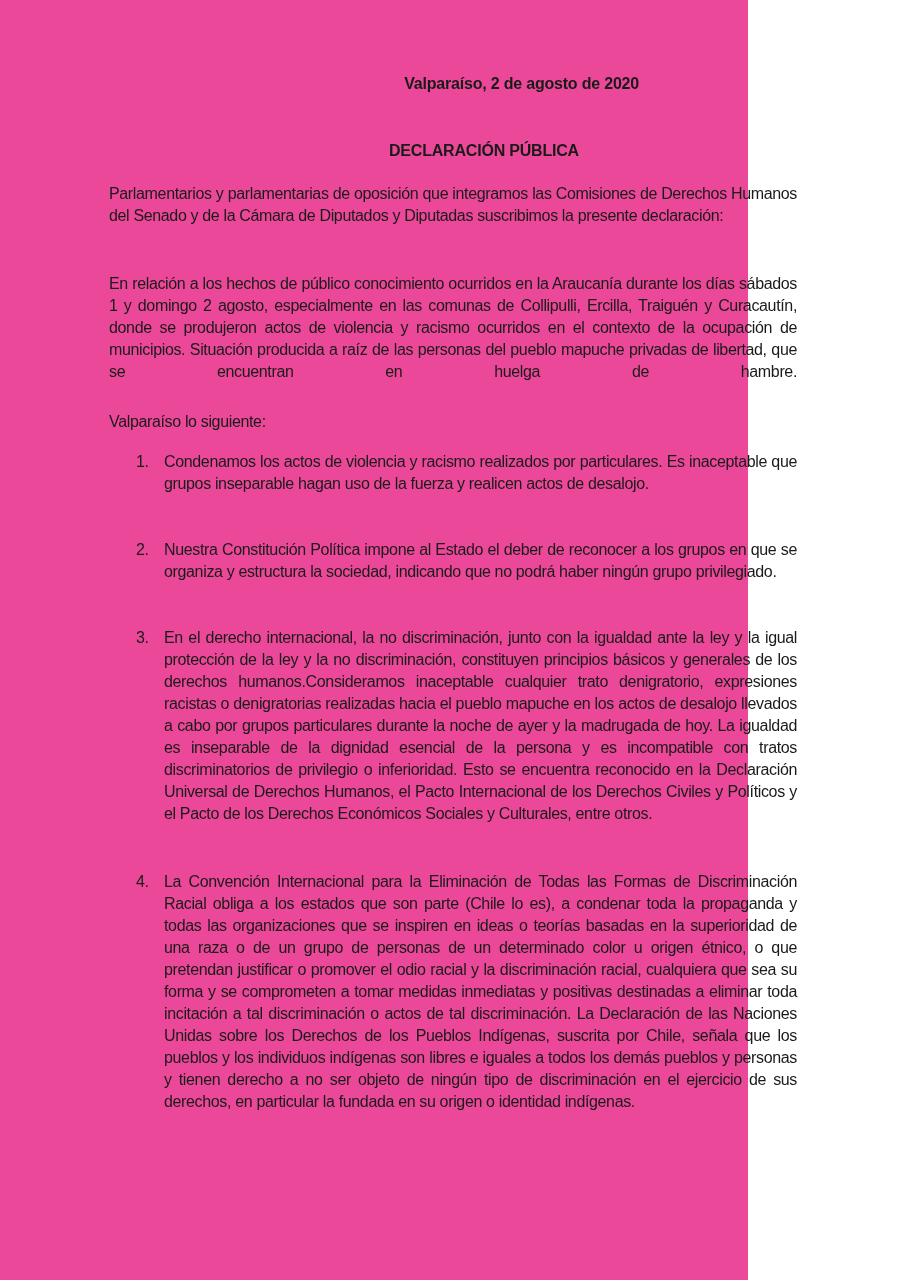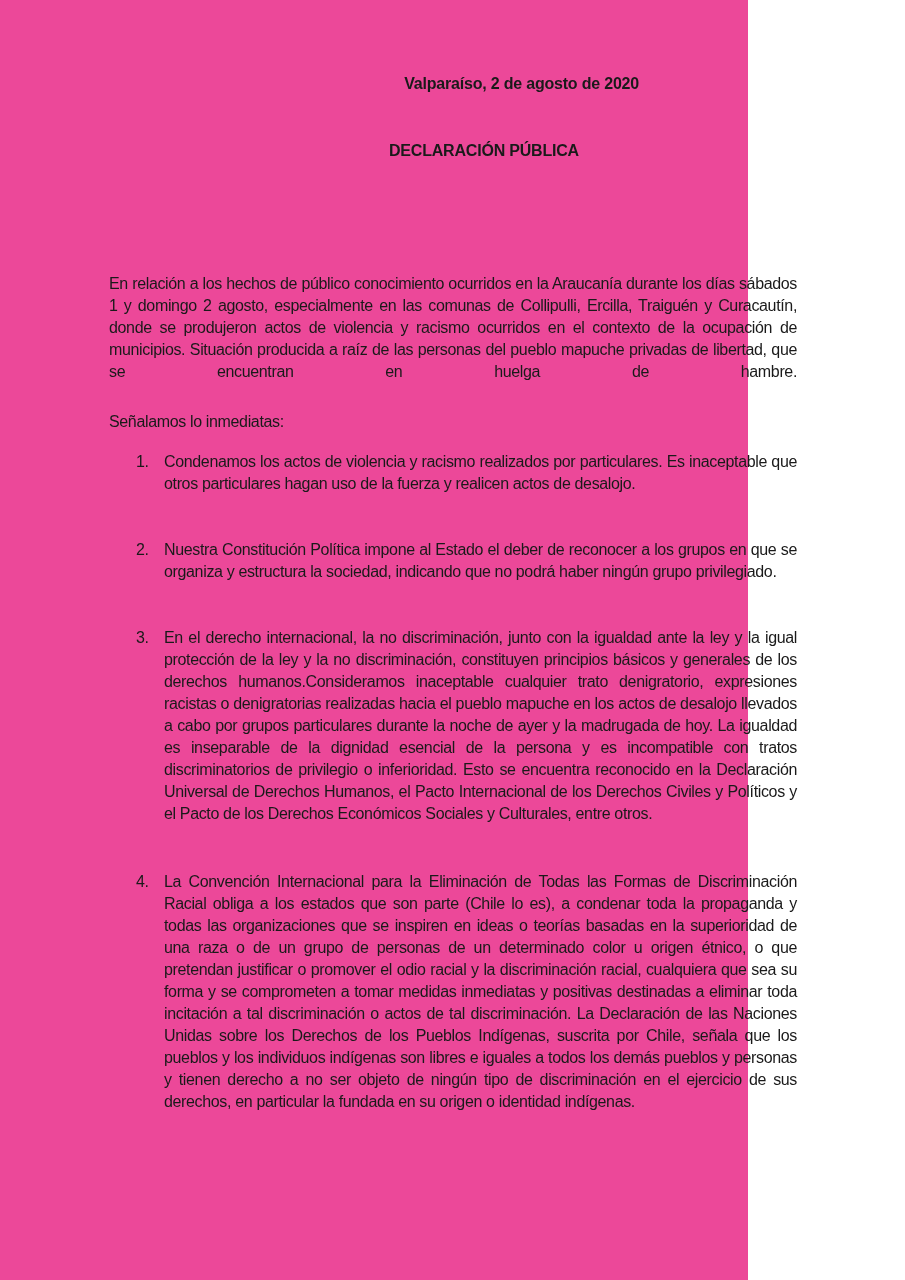--- a/index.html
+++ b/index.html
@@ -88,29 +88,30 @@
 </style>
 </head>
 <body>
 
 <div class="page">
 
   <div class="date">Valparaíso, 2 de agosto de 2020</div>
 
   <div class="title">DECLARACIÓN PÚBLICA</div>
 
+  <p class="para p-intro" style="margin:0;">Parlamentarios y parlamentarias de oposición que integramos las Comisiones de Derechos Humanos del Senado y de la Cámara de Diputados y Diputadas suscribimos la presente declaración:</p>
 
   <p class="para p-context" style="margin:0;text-align-last:justify;">En relación a los hechos de público conocimiento ocurridos en la Araucanía durante los días sábados 1 y domingo 2 agosto, especialmente en las comunas de Collipulli, Ercilla, Traiguén y Curacautín, donde se produjeron actos de violencia y racismo ocurridos en el contexto de la ocupación de municipios. Situación producida a raíz de las personas del pueblo mapuche privadas de libertad, que se encuentran en huelga de hambre.</p>
 
-  <p class="para p-senalamos" style="margin:0;">Señalamos lo inmediatas:</p>
+  <p class="para p-senalamos" style="margin:0;">Valparaíso lo siguiente:</p>
 
   <div class="list">
     <div class="list-item li-1">
       <span class="num">1.</span>
-      <span class="txt">Condenamos los actos de violencia y racismo realizados por particulares. Es inaceptable que otros particulares hagan uso de la fuerza y realicen actos de desalojo.</span>
+      <span class="txt">Condenamos los actos de violencia y racismo realizados por particulares. Es inaceptable que grupos inseparable hagan uso de la fuerza y realicen actos de desalojo.</span>
     </div>
     <div class="list-item li-2">
       <span class="num">2.</span>
       <span class="txt">Nuestra Constitución Política impone al Estado el deber de reconocer a los grupos en que se organiza y estructura la sociedad, indicando que no podrá haber ningún grupo privilegiado.</span>
     </div>
     <div class="list-item li-3">
       <span class="num">3.</span>
       <span class="txt">En el derecho internacional, la no discriminación, junto con la igualdad ante la ley y la igual protección de la ley y la no discriminación, constituyen principios básicos y generales de los derechos humanos.Consideramos inaceptable cualquier trato denigratorio, expresiones racistas o denigratorias realizadas hacia el pueblo mapuche en los actos de desalojo llevados a cabo por grupos particulares durante la noche de ayer y la madrugada de hoy. La igualdad es inseparable de la dignidad esencial de la persona y es incompatible con tratos discriminatorios de privilegio o inferioridad. Esto se encuentra reconocido en la Declaración Universal de Derechos Humanos, el Pacto Internacional de los Derechos Civiles y Políticos y el Pacto de los Derechos Económicos Sociales y Culturales, entre otros.</span>
     </div>
     <div class="list-item li-4">

